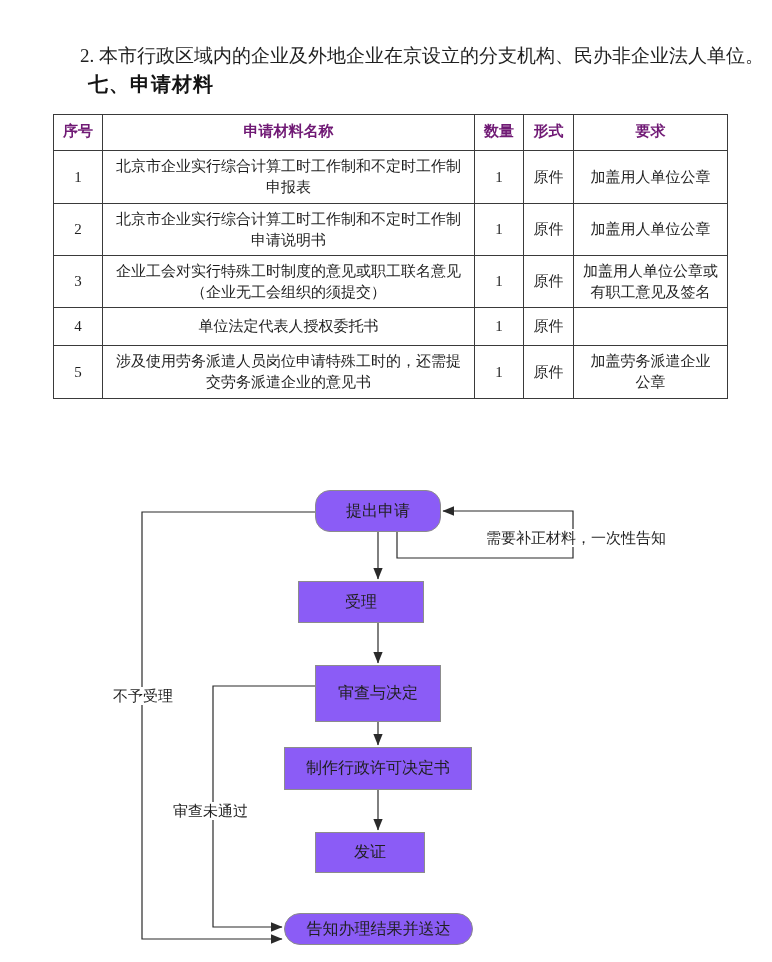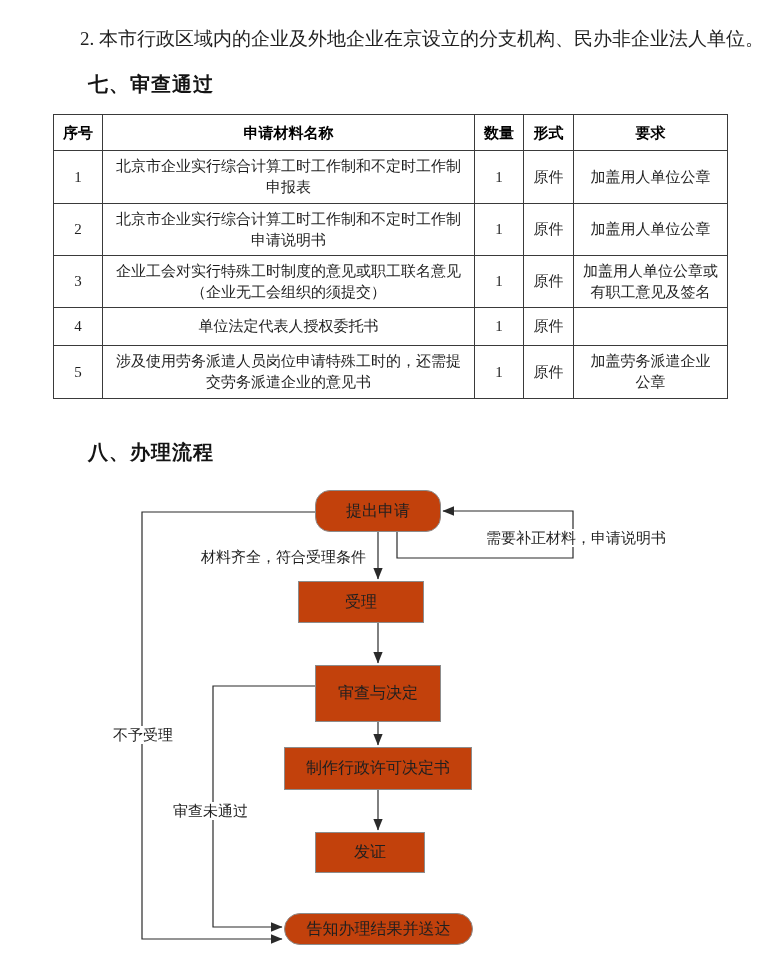--- a/index.html
+++ b/index.html
@@ -13,21 +13,21 @@
   }
   
   .body-line{
     position:absolute;
     font-size:19px;
     line-height:22px;
     white-space:nowrap;
     color:#1f1f1f;
   }
   .line1{left:40px;top:4px;}
-  .line2{left:80px;top:28px;}
+  .line2{left:80px;top:45px;}
   
   .section-heading{
     position:absolute;
     left:88px;
     font-family:"Liberation Sans","DejaVu Sans",sans-serif;
     font-weight:bold;
     font-size:20px;
     letter-spacing:1px;
     color:#141414;
     white-space:nowrap;
@@ -45,43 +45,43 @@
   table.materials th,table.materials td{
     border:1px solid #3a3a3a;
     font-size:15px;
     line-height:21px;
     text-align:center;
     vertical-align:middle;
     padding:2px 4px;
     overflow:hidden;
   }
   table.materials th{
-    font-family:Liberation Sans, sans-serif;
+    font-family:Liberation Mono, monospace;
     font-weight:bold;
     font-size:15px;
-    color:#000000;
+    color:#701a75;
   }
   table.materials td.name{
     text-align:center;
     padding:2px 9px;
     white-space:pre-line;
   }
   table.materials td.req{white-space:pre-line;}
   col.c-no{width:49px;}
   col.c-name{width:372px;}
   col.c-qty{width:49px;}
   col.c-form{width:50px;}
   col.c-req{width:154px;}
   
   svg.connectors{position:absolute;left:0;top:0;width:772px;height:962px;}
   .fc-node{
     position:absolute;
     box-sizing:border-box;
     border:1px solid #8c8c8c;
-    background:#c2410c;
+    background:#8b5cf6;
     display:flex;align-items:center;justify-content:center;
     font-size:16px;
     color:#1f1f1f;
     white-space:nowrap;
   }
   .n-start  {left:315px;top:490px;width:126px;height:42px;border-radius:15px;}
   .n-accept {left:298px;top:581px;width:126px;height:42px;}
   .n-review {left:315px;top:665px;width:126px;height:57px;}
   .n-docmk  {left:284px;top:747px;width:188px;height:43px;}
   .n-issue  {left:315px;top:832px;width:110px;height:41px;}
@@ -90,32 +90,32 @@
     position:absolute;
     font-size:15px;
     line-height:18px;
     color:#1f1f1f;
     background:#ffffff;
     white-space:nowrap;
     padding:0 1px;
   }
   .l-supplement{left:485px;top:529px;}
   .l-complete {left:200px;top:548px;}
-  .l-reject   {left:112px;top:726px;}
+  .l-reject   {left:112px;top:687px;}
   .l-pass     {left:388px;top:719px;}
   .l-fail     {left:172px;top:802px;}
 </style>
 </head>
 <body>
 
 <div class="page">
 
   <div class="body-line line2">2. 本市行政区域内的企业及外地企业在京设立的分支机构、民办非企业法人单位。</div>
 
-  <div class="section-heading h7">七、审查通过</div>
+  <div class="section-heading h7">七、申请材料</div>
 
   <table class="materials">
     <colgroup>
       <col class="c-no">
         <col class="c-name">
         <col class="c-qty">
         <col class="c-form">
         <col class="c-req">
     </colgroup>
     <tbody>
@@ -163,21 +163,20 @@
       <td class="name">涉及使用劳务派遣人员岗位申请特殊工时的，还需提
 交劳务派遣企业的意见书</td>
       <td>1</td>
       <td>原件</td>
       <td class="req">加盖劳务派遣企业
 公章</td>
     </tr>
   </tbody>
     </table>
 
-  <div class="section-heading h8">八、办理流程</div>
 
   <svg class="connectors" viewBox="0 0 772 962" xmlns="http://www.w3.org/2000/svg">
     <defs>
       <marker id="arr" viewBox="0 0 10 8" markerWidth="10" markerHeight="8" refX="9.5" refY="4" orient="auto">
         <path d="M0,0 L10,4 L0,8 Z" fill="#2a2a2a"></path>
       </marker>
     </defs>
 
     <path d="M378,532 V579" fill="none" stroke="#2a2a2a" stroke-width="1.2" marker-end="url(#arr)"></path>
     <path d="M378,623 V663" fill="none" stroke="#2a2a2a" stroke-width="1.2" marker-end="url(#arr)"></path>
@@ -191,18 +190,17 @@
     <path d="M315,686 H213 V927 H282" fill="none" stroke="#2a2a2a" stroke-width="1.2" marker-end="url(#arr)"></path>
   </svg>
 
   <div class="fc-node n-start">提出申请</div>
   <div class="fc-node n-accept">受理</div>
   <div class="fc-node n-review">审查与决定</div>
   <div class="fc-node n-docmk">制作行政许可决定书</div>
   <div class="fc-node n-issue">发证</div>
   <div class="fc-node n-notify">告知办理结果并送达</div>
 
-  <div class="fc-label l-supplement">需要补正材料，申请说明书</div>
-  <div class="fc-label l-complete">材料齐全，符合受理条件</div>
+  <div class="fc-label l-supplement">需要补正材料，一次性告知</div>
   <div class="fc-label l-reject">不予受理</div>
   <div class="fc-label l-fail">审查未通过</div>
 
 </div>
 
 </body></html>

